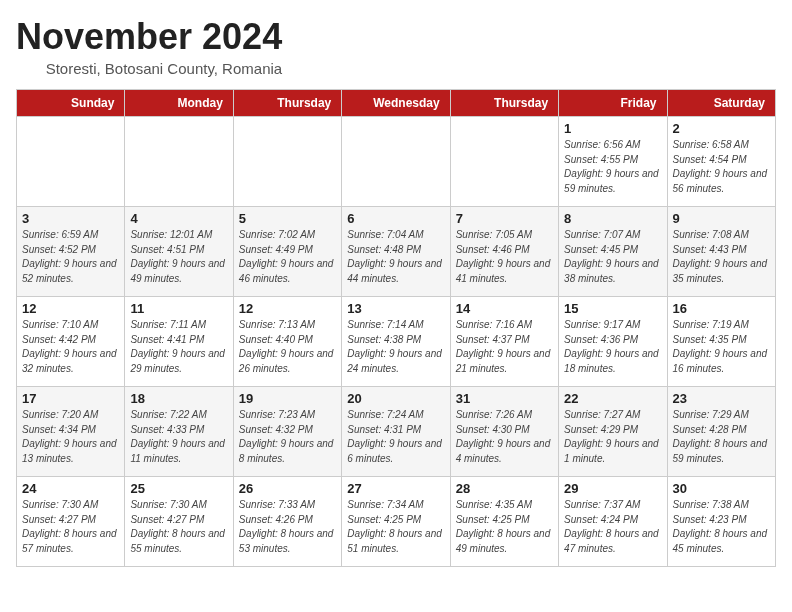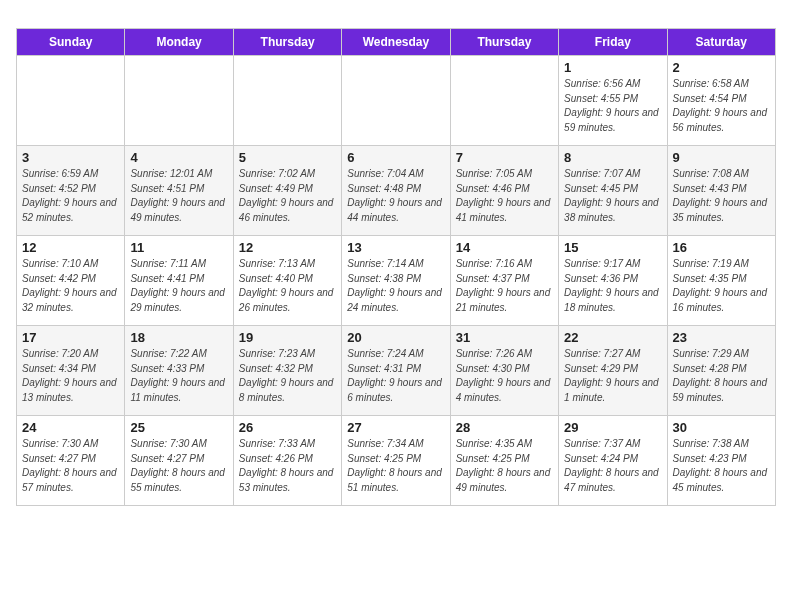--- a/index.html
+++ b/index.html
@@ -35,26 +35,26 @@
       font-size: 15px;
       color: #555;
       margin-top: 2px;
     }
     .calendar-table {
       width: 100%;
       border-collapse: collapse;
       table-layout: fixed;
     }
     .calendar-table th {
-      background-color: #6d28d9;
+      background-color: #b91c1c;
       color: #fff;
       font-size: 12px;
       font-weight: bold;
       padding: 6px 10px;
-      text-align: center;
+      text-align: right;
       border: 1px solid #ccc;
     }
     .calendar-table td {
       border: 1px solid #ccc;
       vertical-align: top;
       padding: 4px 5px;
       font-size: 10.5px;
       color: #333;
       height: 90px;
       background: #fff;
@@ -76,20 +76,22 @@
     }
     .empty-cell {
       background: #fff !important;
     }
   </style>
 </head>
 <body>
 
 <div class="header-section">
   <div class="title-section">
+    <div class="month-title">November 2024</div>
+    <div class="location-title">Storesti, Botosani County, Romania</div>
   </div>
 </div>
 
 <table class="calendar-table">
   <thead>
     <tr id="header-row">
     <th>Sunday</th>
         <th>Monday</th>
         <th>Thursday</th>
         <th>Wednesday</th>

